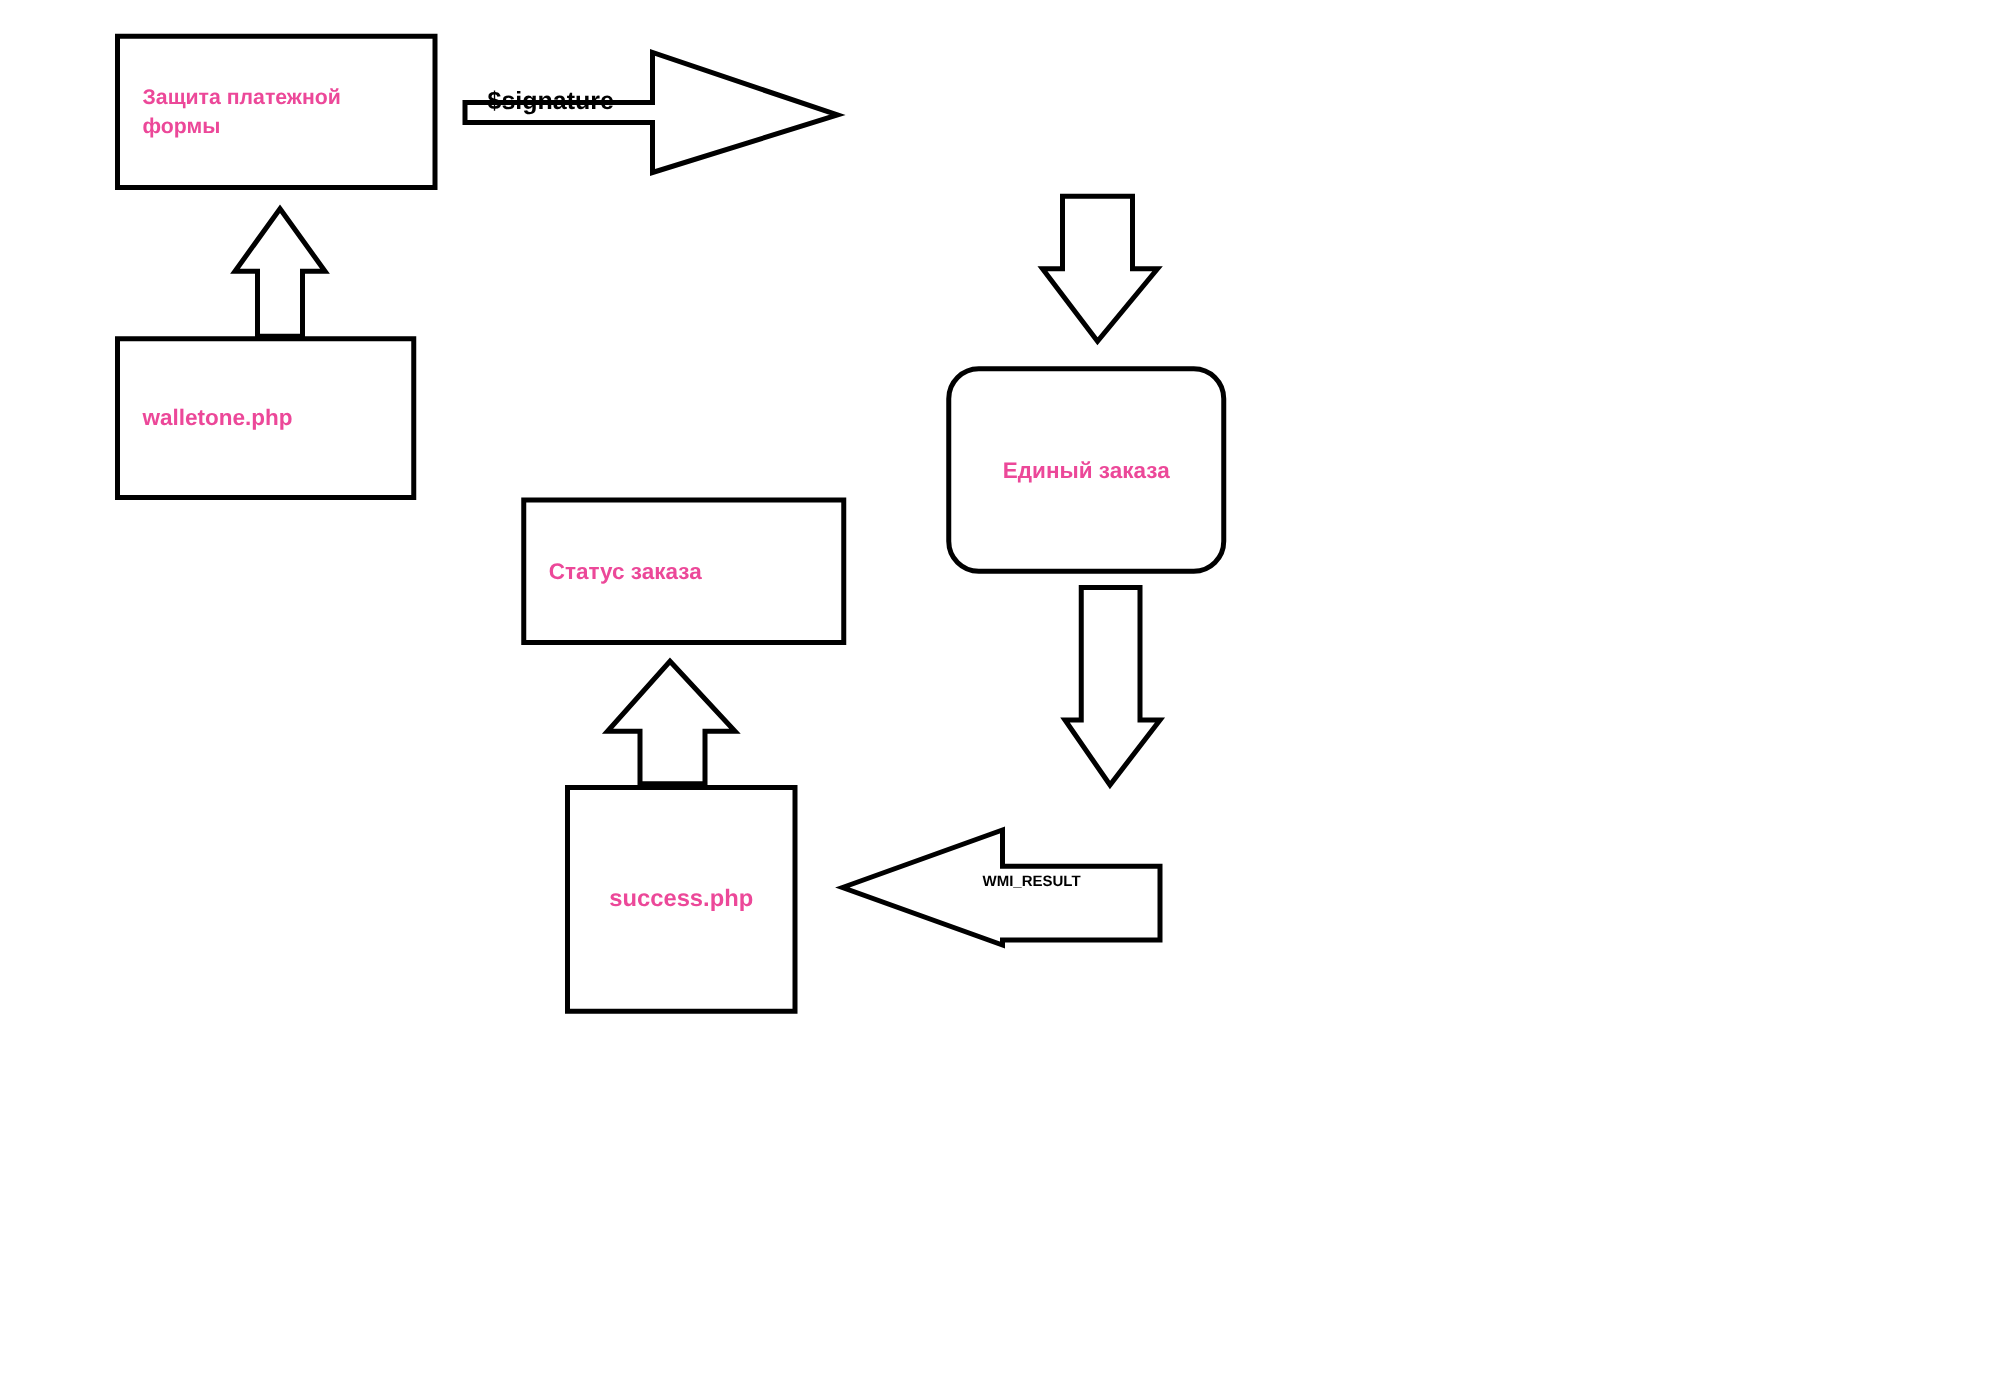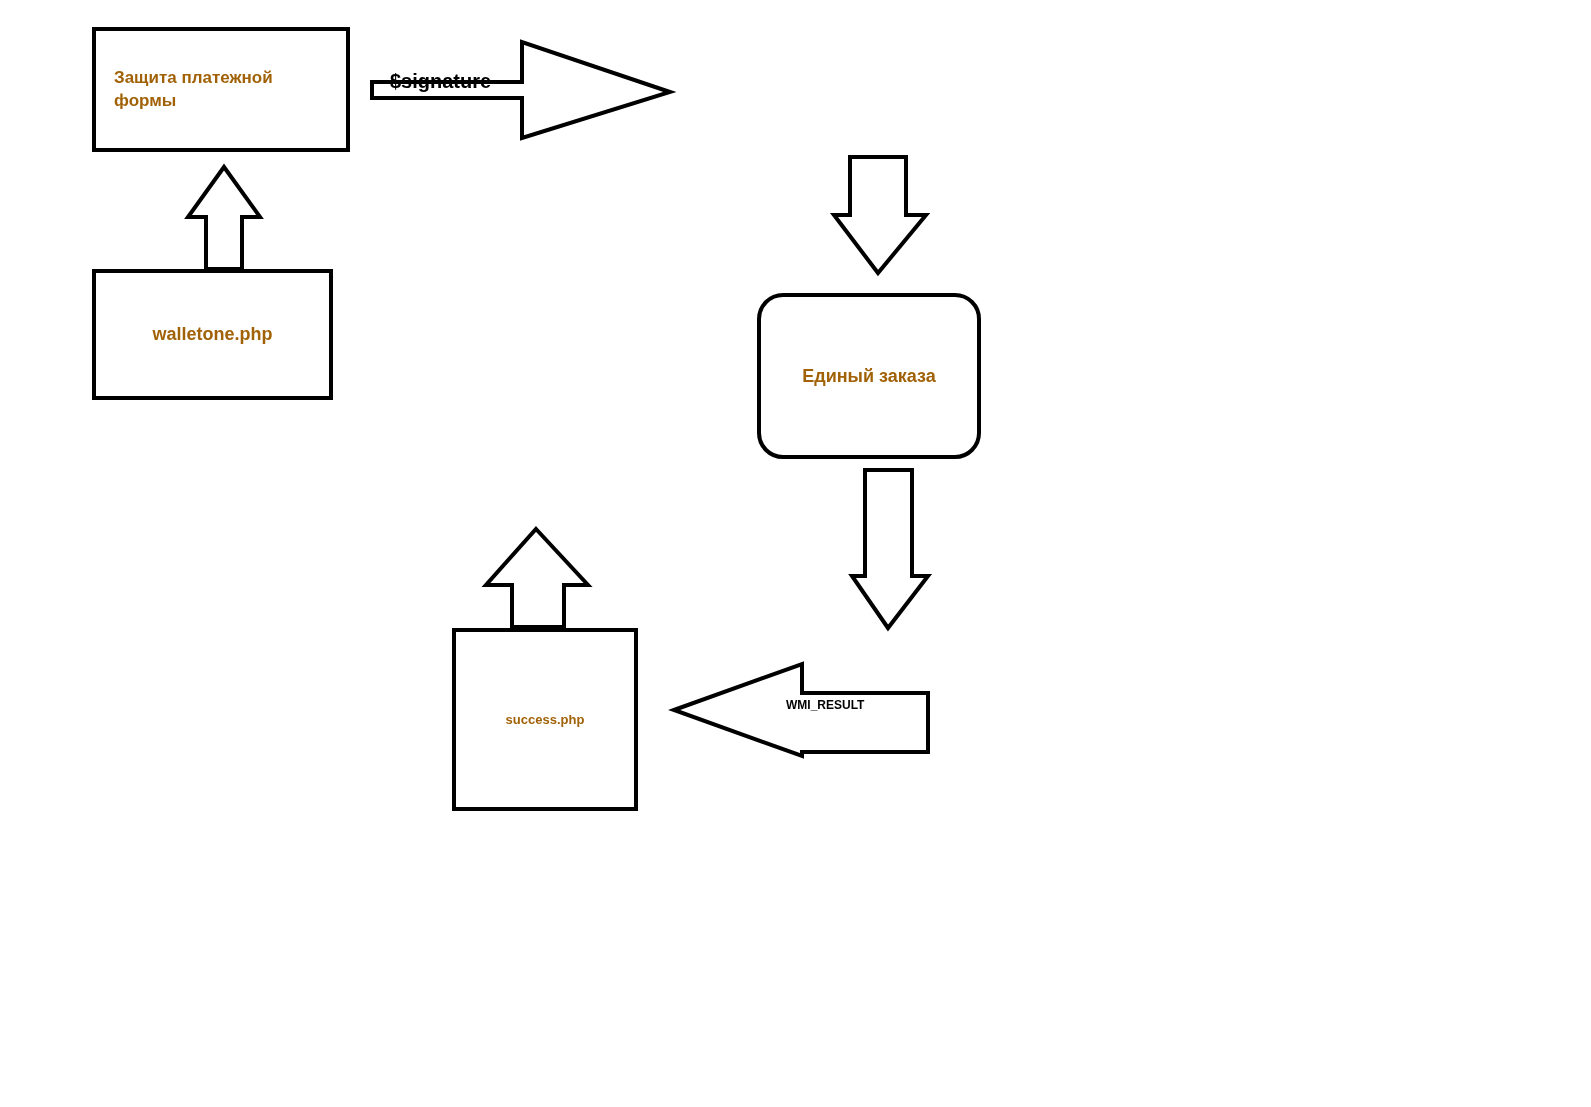--- a/index.html
+++ b/index.html
@@ -17,21 +17,21 @@
     background: #ffffff;
     overflow: hidden;
   }
   .node {
     position: absolute;
     box-sizing: border-box;
     border: 4px solid #000000;
     background: #ffffff;
     display: flex;
     align-items: center;
-    color: #a16207;
+    color: #ec4899;
     font-weight: bold;
   }
   .node .label {
     width: 100%;
     padding: 0 18px;
     line-height: 1.35;
   }
   .node.center .label {
     text-align: center;
   }
@@ -58,30 +58,33 @@
 </head>
 <body>
 
 <div id="canvas">
 
   <div class="node" style="left:92px; top:27px; width:258px; height:125px; font-size:17px;">
     <span class="label">Защита платежной формы</span>
   </div>
 
 
-  <div class="node" style="left:92px; top:269px; width:241px; height:131px; font-size:18px;text-align:center;">
+  <div class="node" style="left:92px; top:269px; width:241px; height:131px; font-size:18px;">
     <span class="label">walletone.php</span>
   </div>
 
   <div class="node rounded center" style="left:757px; top:293px; width:224px; height:166px; font-size:18px;">
     <span class="label">Единый заказа</span>
   </div>
 
+  <div class="node" style="left:417px; top:398px; width:260px; height:118px; font-size:18px;">
+    <span class="label">Статус заказа</span>
+  </div>
 
-  <div class="node center" style="left:452px; top:628px; width:186px; height:183px; font-size:13px;">
+  <div class="node center" style="left:452px; top:628px; width:186px; height:183px; font-size:19px;">
     <span class="label">success.php</span>
   </div>
 
   <svg class="arrow" style="left:370px; top:20px;" width="310" height="125">
     <polygon points="2,62 152,62 152,22 300,72 152,118 152,78 2,78"></polygon>
   </svg>
   <div class="arrow-label" style="left:390px; top:70px; font-size:20px;">$signature</div>
 
   <svg class="arrow" style="left:186px; top:165px;" width="80" height="108">
     <polygon points="38,2 74,52 56,52 56,104 20,104 20,52 2,52"></polygon>

